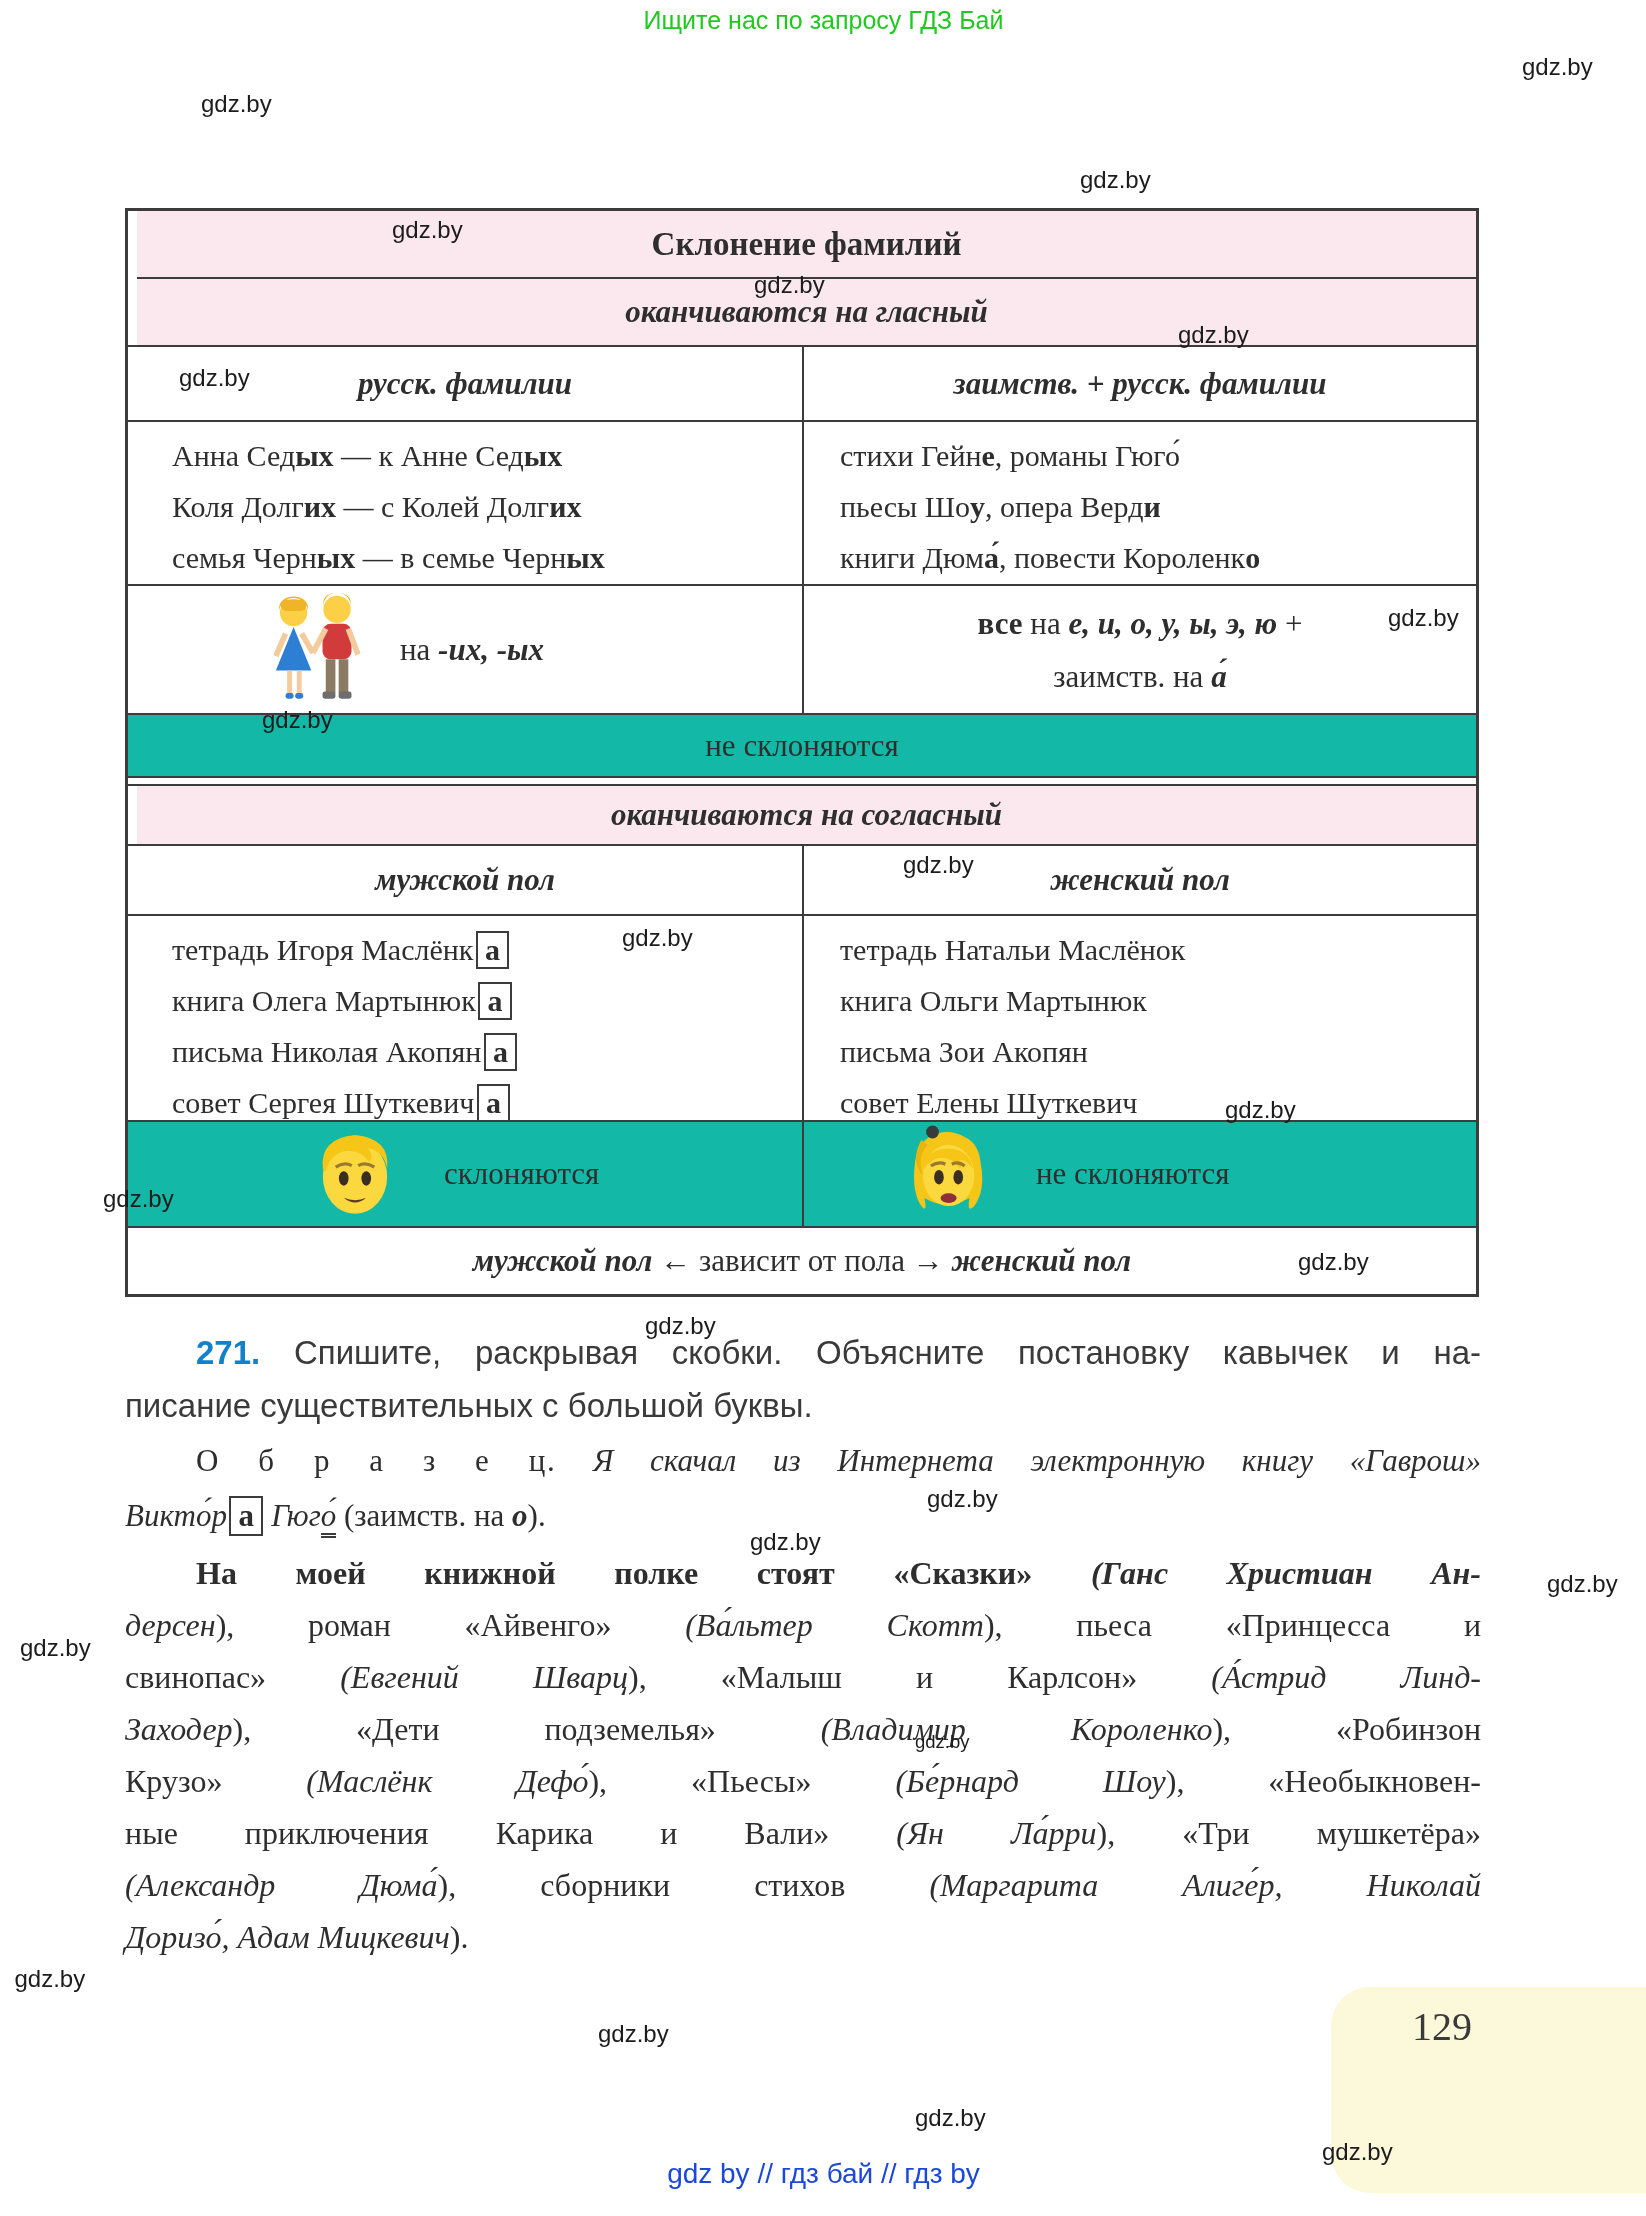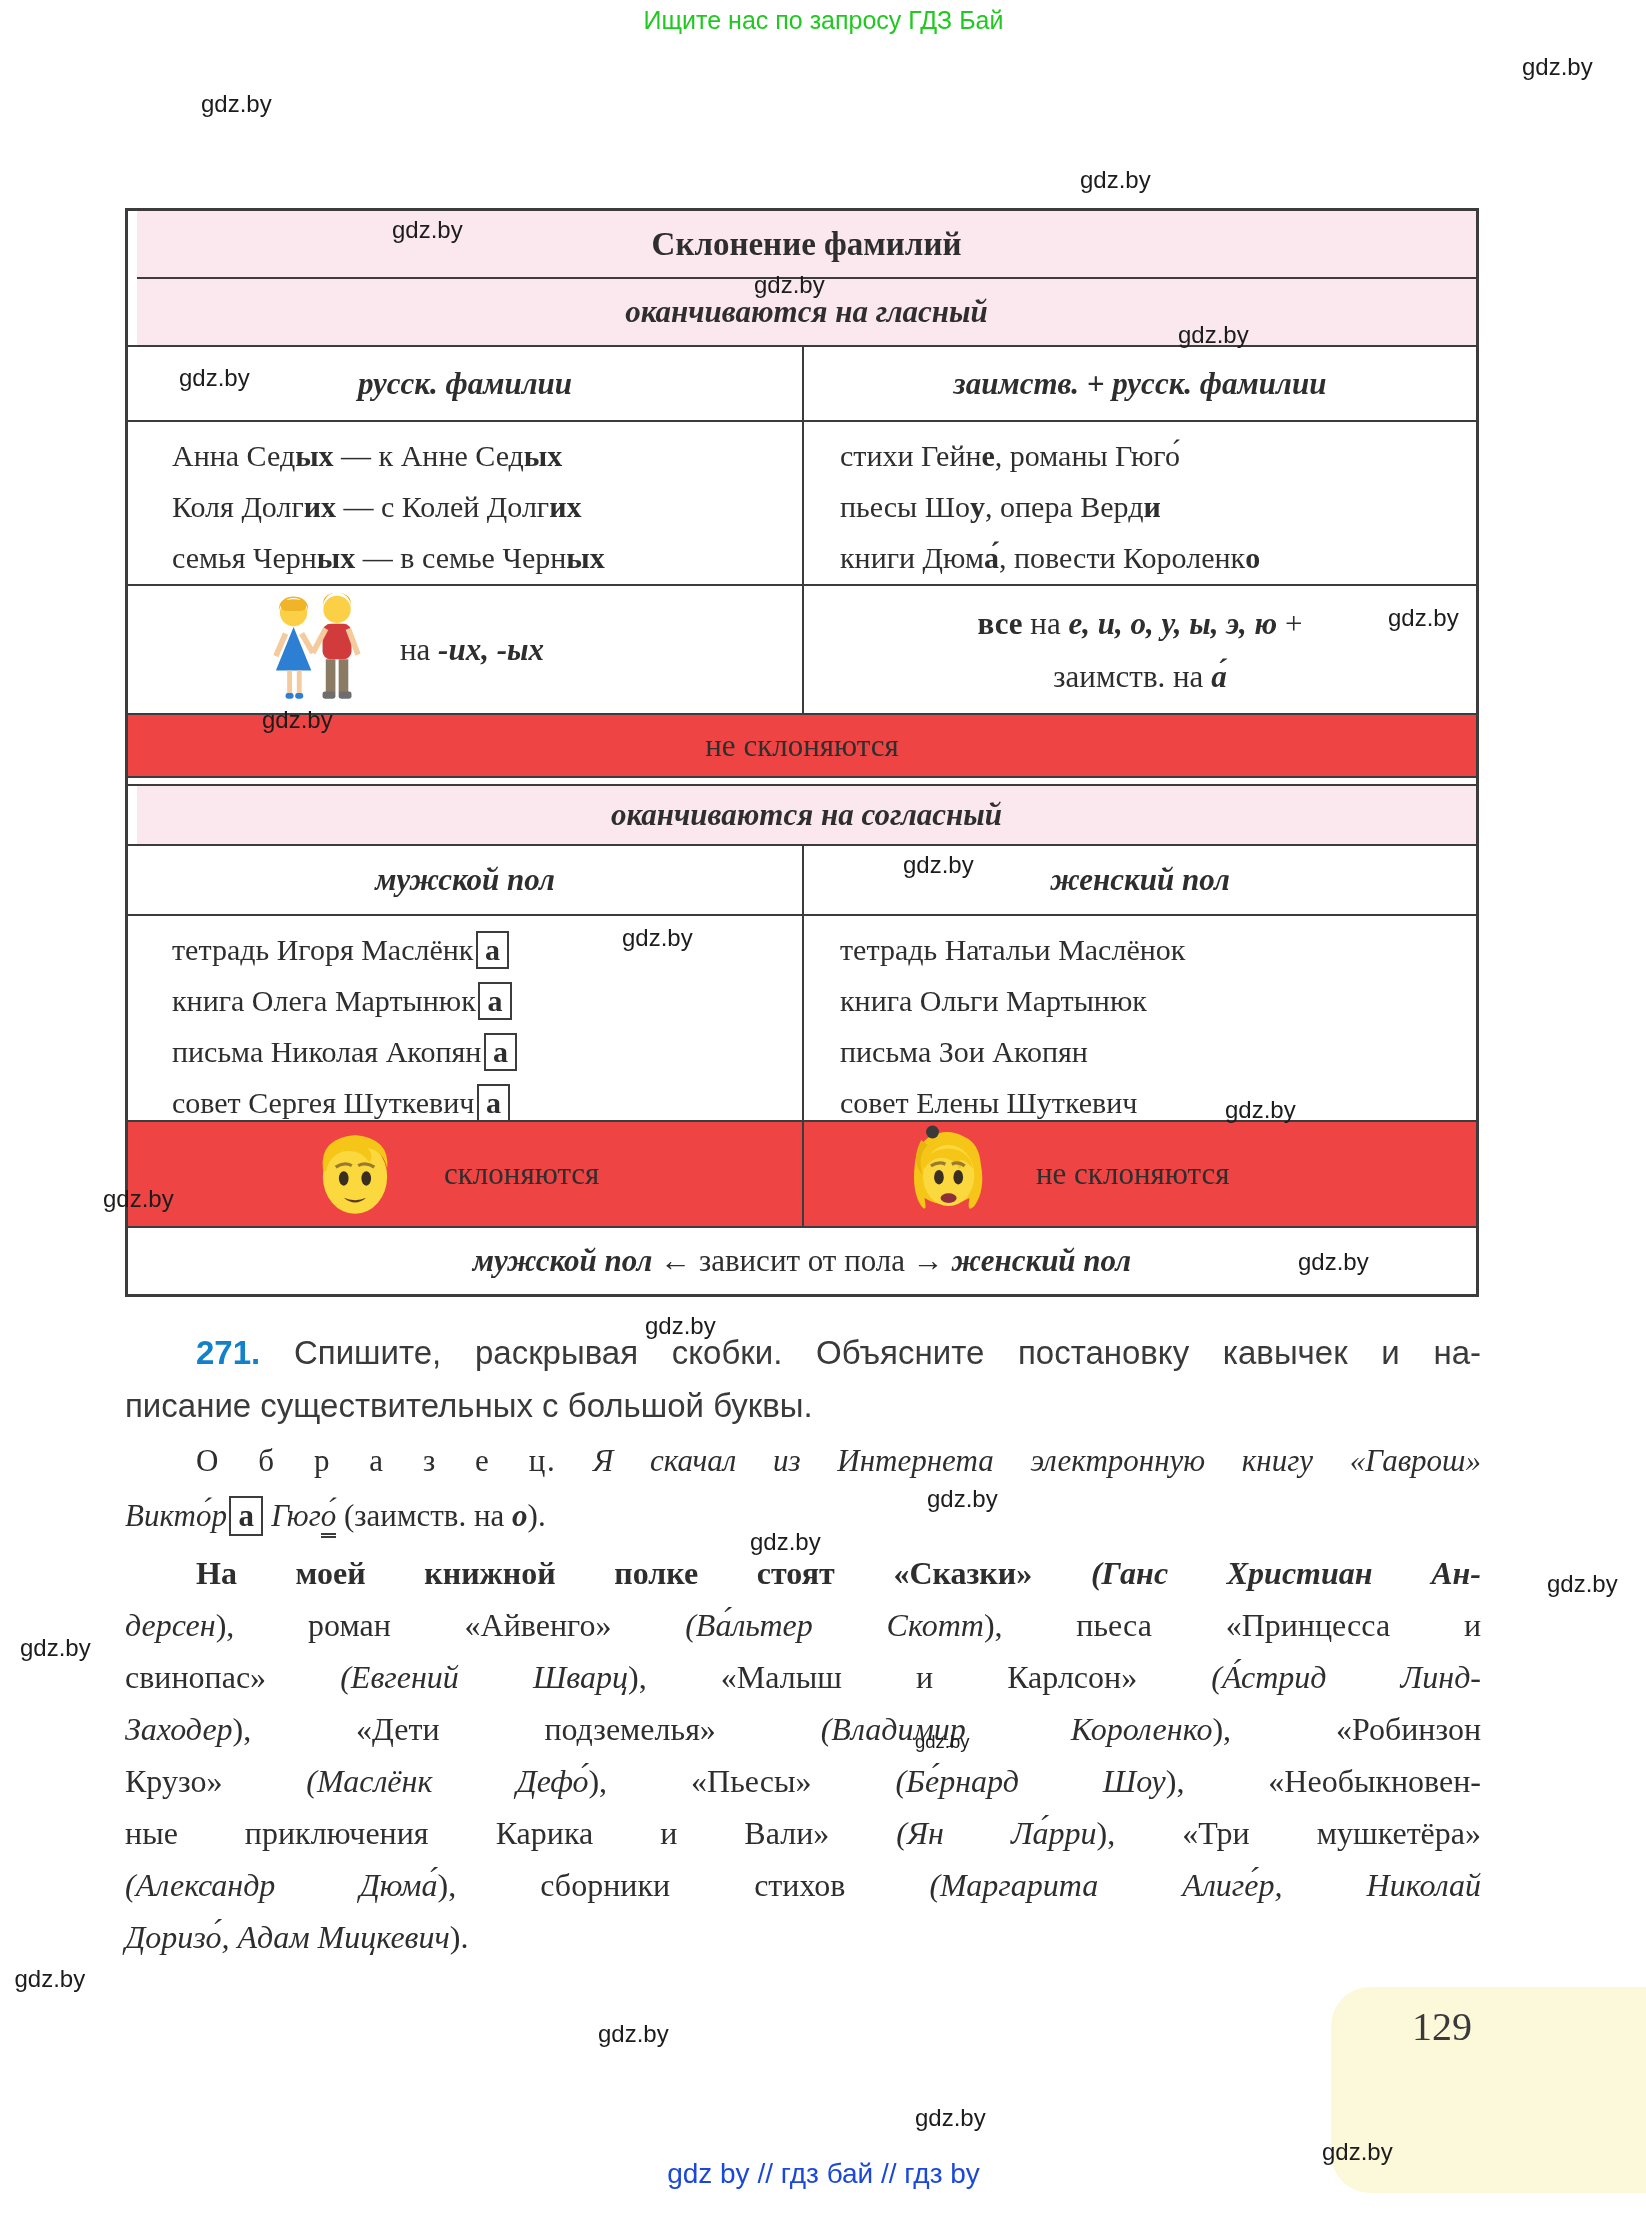--- a/index.html
+++ b/index.html
@@ -11,21 +11,21 @@
       font-size:24px;white-space:nowrap;z-index:30;}
   #promo{position:absolute;top:6.4px;left:0;width:100%;text-align:center;
          font-family:"Liberation Sans",sans-serif;font-size:25px;color:#1fc91f;z-index:30;}
 
   
   #maintable{position:absolute;left:125px;top:208px;width:1354px;
              border:3.2px solid #3c3c3c;box-sizing:border-box;z-index:10;}
   .trow{box-sizing:border-box;display:flex;align-items:center;}
   .trow.bt{border-top:2.4px solid #3c3c3c;}
   .pink{background:#fae8ee;margin-left:9px;}
-  .green{background:#ef4444;}
+  .green{background:#14b8a6;}
   .c-title{height:66px;justify-content:center;font-weight:bold;font-size:33px;}
   .c-sub{height:68px;justify-content:center;font-weight:bold;font-style:italic;font-size:31px;}
   .c-sub2{height:58px;justify-content:center;font-weight:bold;font-style:italic;font-size:31px;}
   .cols{align-items:stretch;padding:0;}
   .cell{box-sizing:border-box;width:50%;}
   .cell.right{border-left:2.4px solid #3c3c3c;}
   .hcell{display:flex;align-items:center;justify-content:center;
          font-weight:bold;font-style:italic;font-size:31px;}
   .h1{height:73px;} .h2{height:68px;}
   .body1{height:164px;} .body2{height:206px;}

